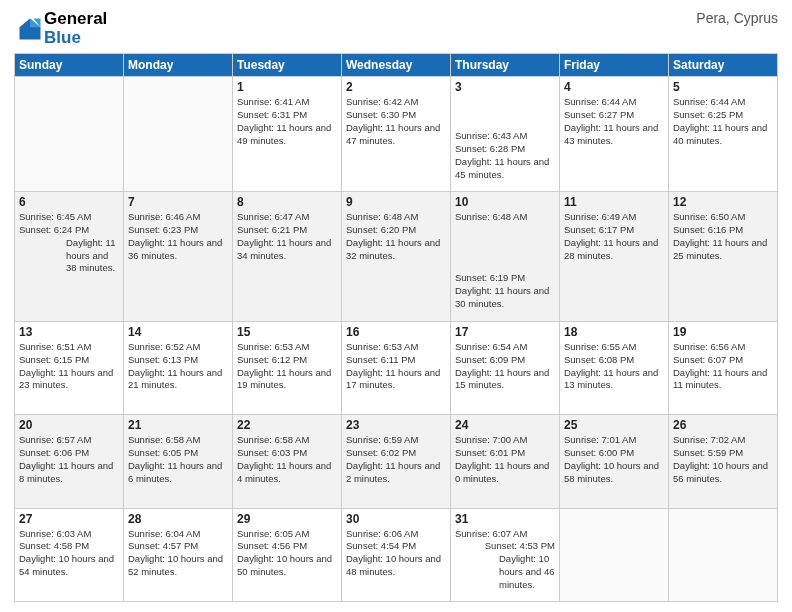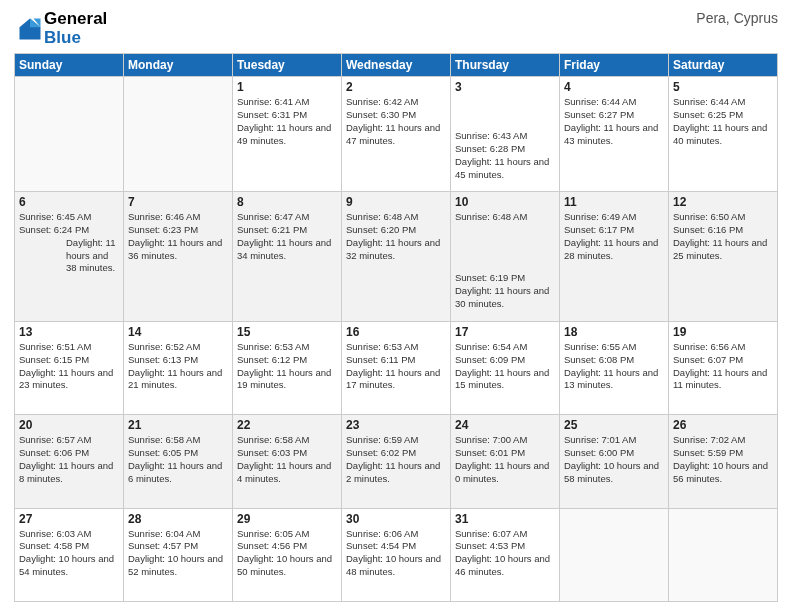--- a/index.html
+++ b/index.html
@@ -322,21 +322,21 @@
           </td>
           <td class="row-white">
             <span class="day-num">30</span>
             <div style="line-height: 1.35;">Sunrise: 6:06 AM</div>
             <div style="line-height: 1.35;">Sunset: 4:54 PM</div>
             <div style="line-height: 1.35;">Daylight: 10 hours and 48 minutes.</div>
           </td>
           <td class="row-white">
             <span class="day-num">31</span>
             <div style="line-height: 1.35;">Sunrise: 6:07 AM</div>
-            <div style="line-height: 1.35;">Sunset: 4:53 PM</div>
-            <div style="line-height: 1.35;">Daylight: 10 hours and 46 minutes.</div>
+            <div style="line-height: 1.35; text-align: right;">Sunset: 4:53 PM</div>
+            <div style="line-height: 1.35; margin-left: 44px;">Daylight: 10 hours and 46 minutes.</div>
           </td>
           <td class="empty"></td>
           <td class="empty"></td>
         </tr>
       </tbody>
   </table>
 </div>
 
 </body></html>

